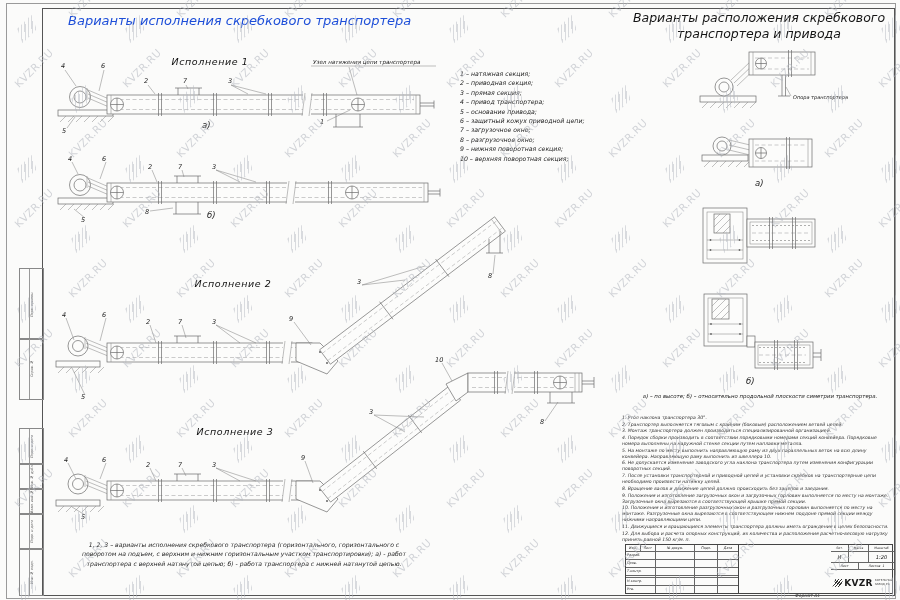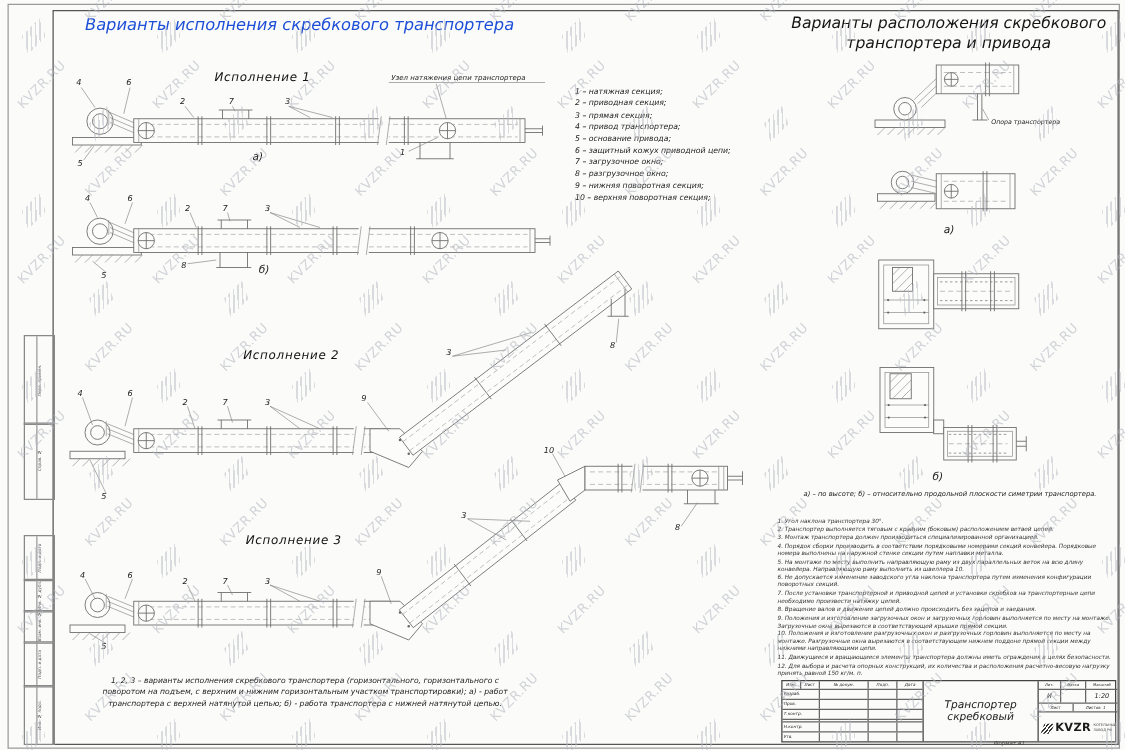--- a/index.html
+++ b/index.html
@@ -426,21 +426,20 @@
           <span class="w23"></span>
           <span class="w20"></span>
         </div>
       <div class="tb-row">
           <span class="w30 tb-lab">Утв.</span>
           <span class="w40"></span>
           <span class="w23"></span>
           <span class="w20"></span>
         </div>
     </div>
-    <div class="tb-center">Транспортер скребковый</div>
     <div class="tb-right">
       <div class="tb-r1">
         <span class="c18">Лит.</span>
         <span class="c20">Масса</span>
         <span class="c25">Масштаб</span>
       </div>
       <div class="tb-r2">
         <span class="c18">И</span>
         <span class="c20"></span>
         <span class="c25">1:20</span>

